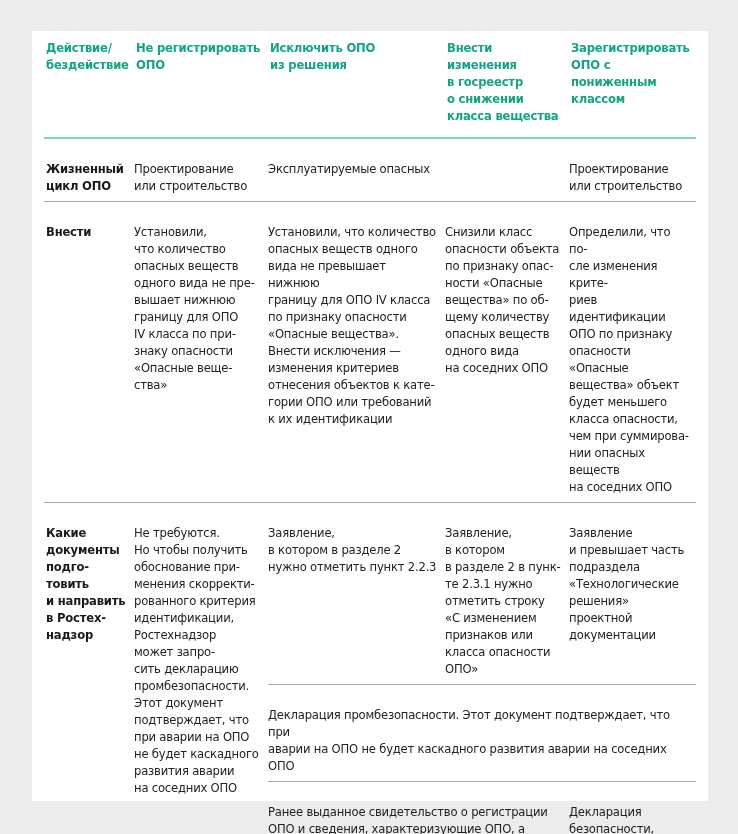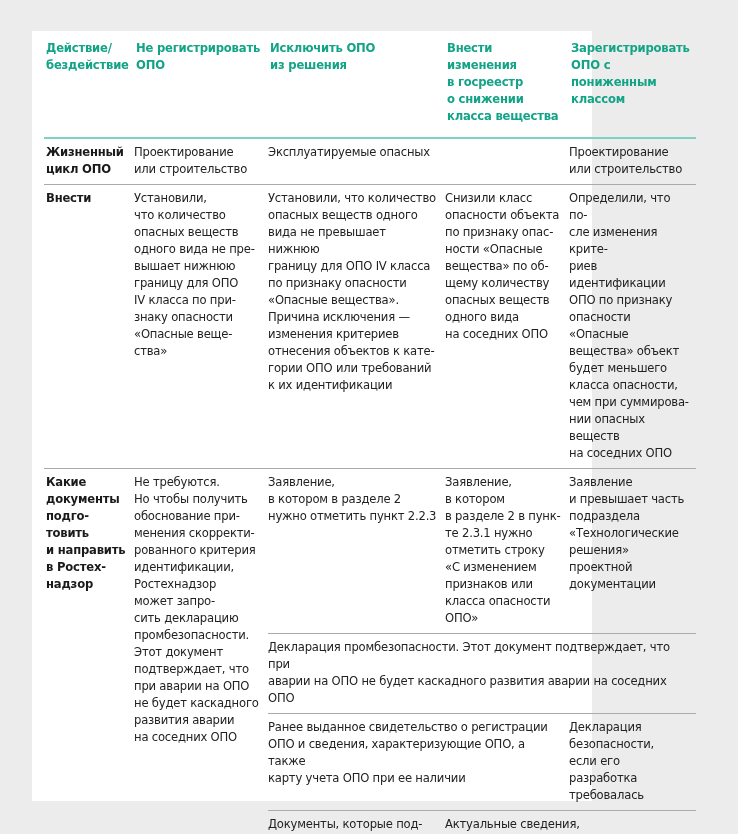--- a/index.html
+++ b/index.html
@@ -6,21 +6,21 @@
   body {
     width: 738px; height: 834px;
     background: #ececec;
     font-family: "DejaVu Sans", sans-serif;
     position: relative;
     overflow: hidden;
   }
   .card {
     position: absolute;
     left: 32px; top: 31px;
-    width: 560px; height: 770px;
+    width: 676px; height: 770px;
     background: #ffffff;
   }
   table {
     position: absolute;
     left: 12px; top: 0;
     border-collapse: collapse;
     table-layout: fixed;
     width: 652px;
     font-size: 11.6px;
     line-height: 17px;
@@ -38,21 +38,21 @@
     text-align: left;
     vertical-align: top;
     padding: 9px 6px 12px 2px;
     border-bottom: 2px solid #7fd2c2;
     font-size: 11.6px;
     line-height: 17px;
   }
   th.first { padding-left: 2px; }
   td {
     vertical-align: top;
-    padding: 5px 6px 6px 0;
+    padding: 22px 6px 6px 0;
     border-bottom: 1px solid #aaaaaa;
     margin-left: 28px;
   }
   td.rowhead {
     font-weight: bold;
     color: #1a1a1a;
     padding-left: 2px;
     border-bottom: 1px solid #aaaaaa;
   }
   .pre { white-space: pre-line; }
@@ -108,21 +108,21 @@
 IV класса по при-
 знаку опасности
 «Опасные веще-
 ства»</td>
         <td class="pre">Установили, что количество
 опасных веществ одного
 вида не превышает нижнюю
 границу для ОПО IV класса
 по признаку опасности
 «Опасные вещества».
-Причина исключения —
+Внести исключения —
 изменения критериев
 отнесения объектов к кате-
 гории ОПО или требований
 к их идентификации</td>
         <td class="pre">Снизили класс
 опасности объекта
 по признаку опас-
 ности «Опасные
 вещества» по об-
 щему количеству

